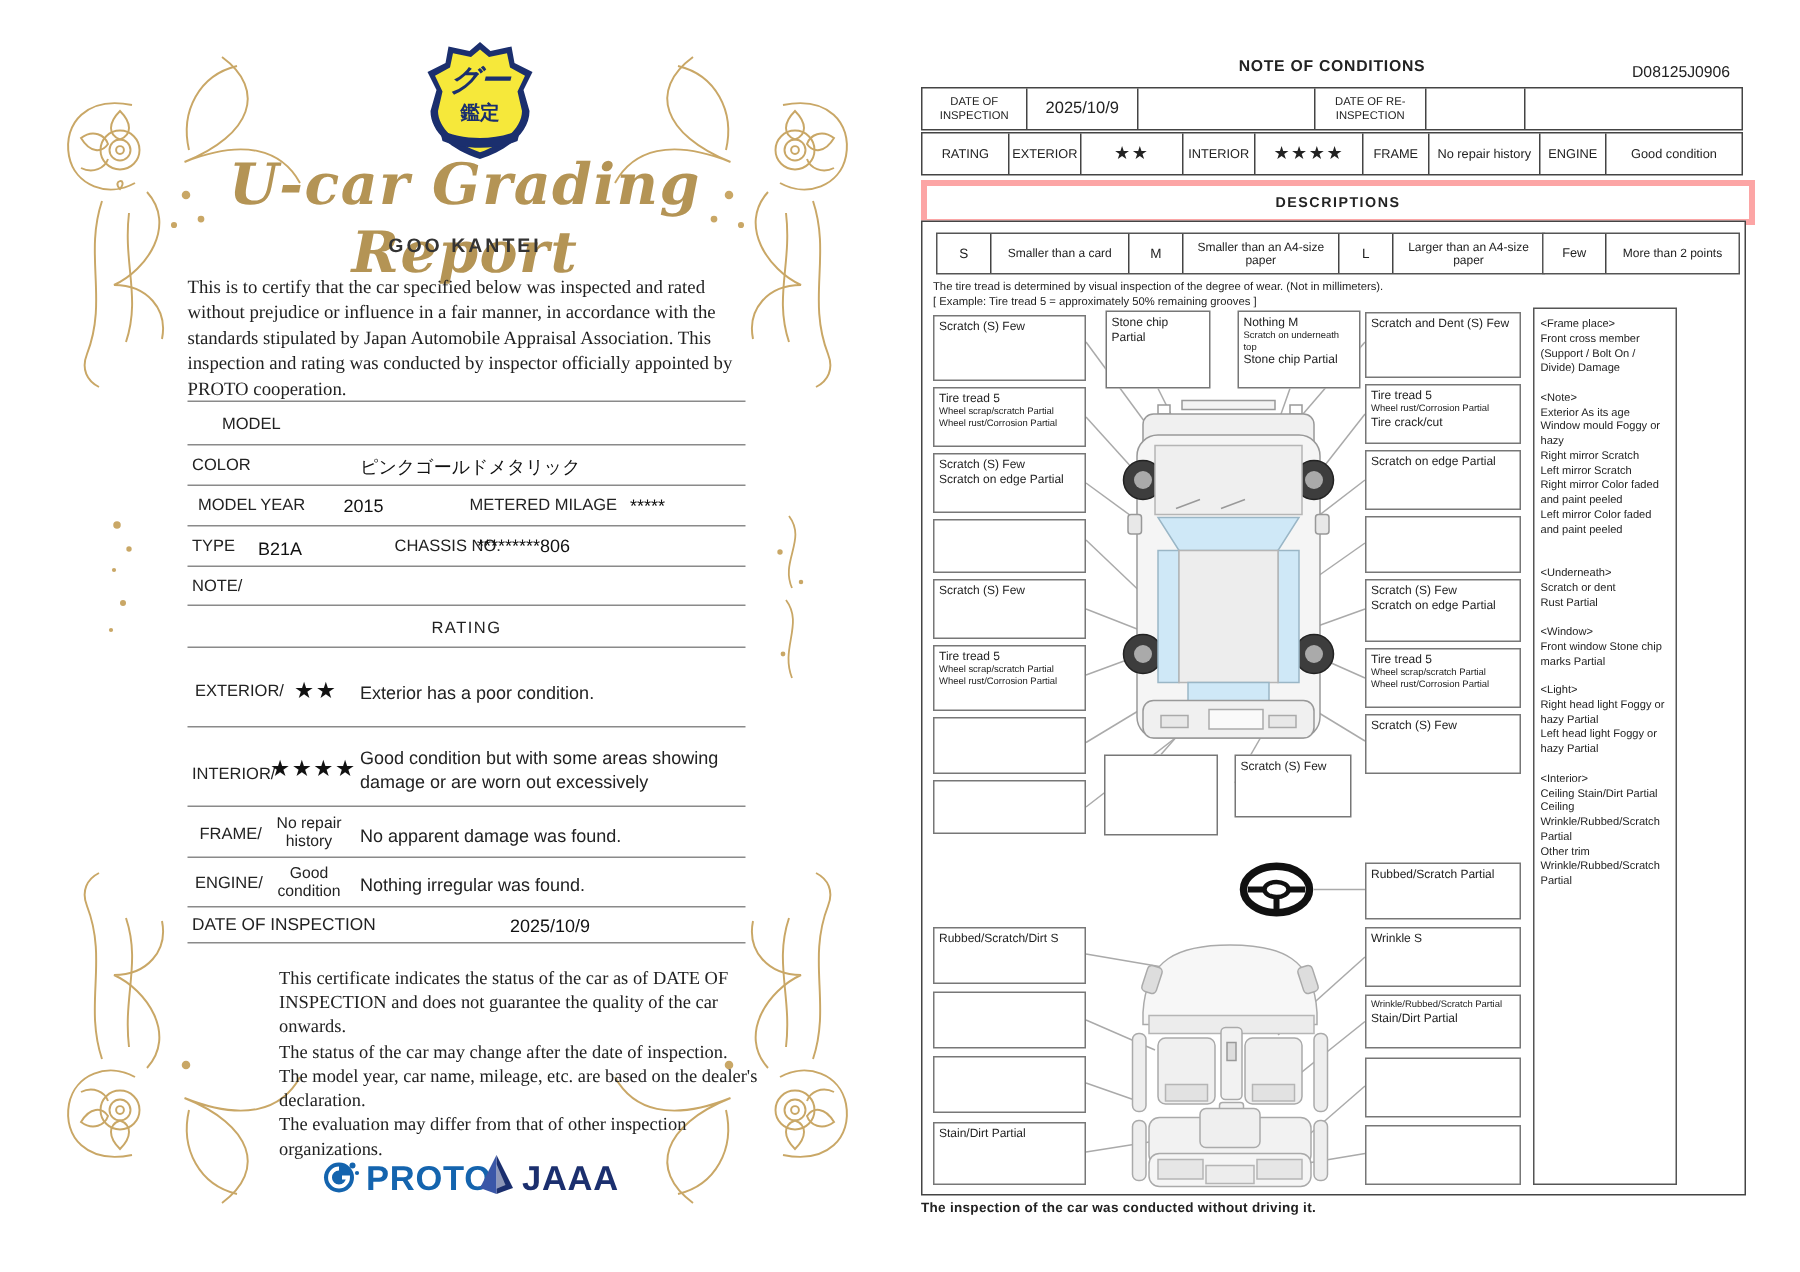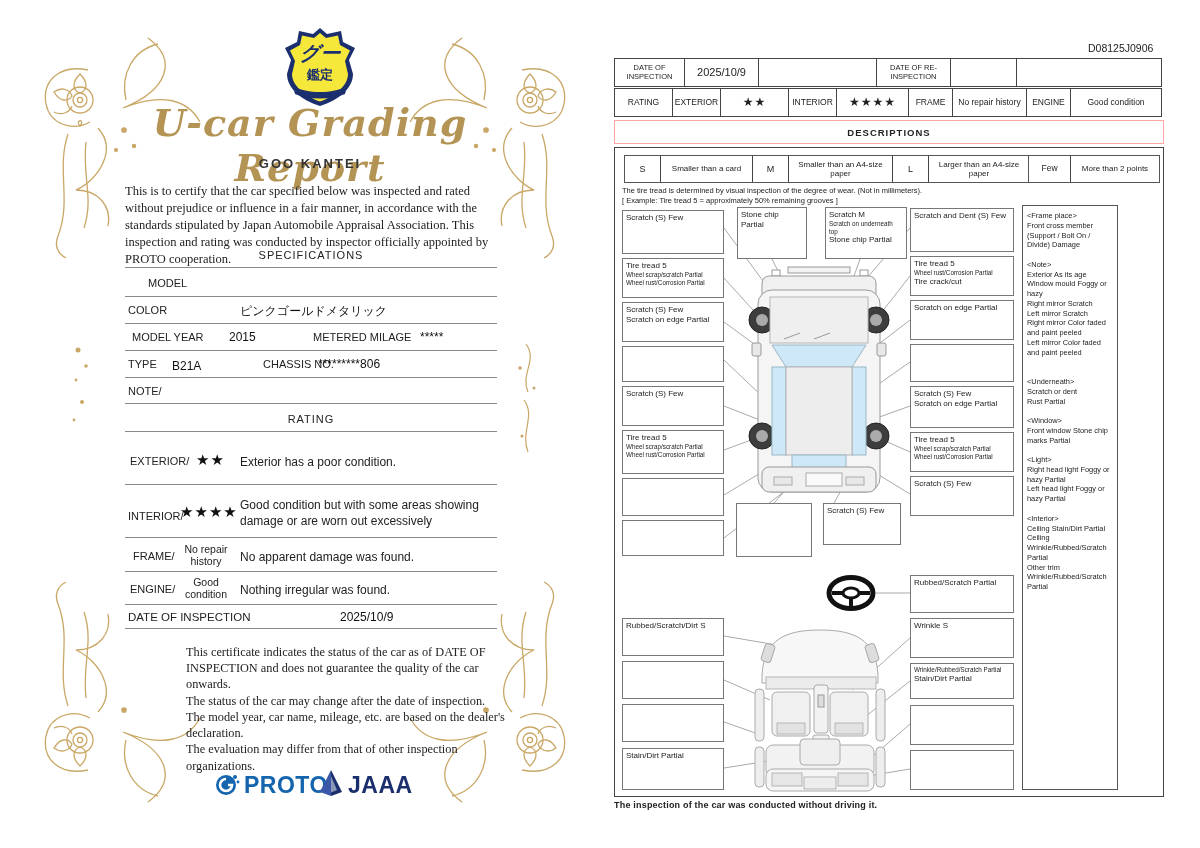--- a/index.html
+++ b/index.html
@@ -28,21 +28,21 @@
   .tcell:last-child{border-right:none;}
   .tcell .big{font-size:11px;}
   .tcell .stars{font-size:12px;letter-spacing:1px;}
   .tcell .md{font-size:8.5px;}
   .cbox{position:absolute;border:1px solid #777;background:#fff;padding:2px 3px;
         font-size:8px;line-height:1.3;color:#222;box-sizing:border-box;overflow:hidden;}
   .cbox .sm{font-size:6.3px;line-height:1.2;}
   #notes-panel{position:absolute;border:1px solid #555;background:#fff;padding:5px 4px;
                font-size:7.4px;line-height:1.32;color:#222;white-space:pre-wrap;box-sizing:border-box;}
   .note-sm{font-size:7.5px;color:#222;}
-  #desc-bar{position:absolute;border:1px solid #fca5a5;display:flex;align-items:center;
+  #desc-bar{position:absolute;border:4px solid #fca5a5;display:flex;align-items:center;
             justify-content:center;font-size:9.5px;font-weight:bold;letter-spacing:1px;background:#fff;}
   #main-box{position:absolute;border:1px solid #444;background:#fff;}
   #report-title{font-size:10.5px;font-weight:bold;letter-spacing:0.5px;text-align:center;}
   #doc-no{font-size:10.5px;color:#222;}
   #report-footer{font-size:9px;font-weight:bold;color:#222;letter-spacing:0.2px;}
 </style>
 </head>
 <body>
 
 <div id="page">
@@ -152,21 +152,20 @@
     <div class="abs" style="left:283px;top:40px;width:74px;text-align:center;font-weight:bold;font-style:italic;
                 font-size:20px;color:#1b2f6e;">グー</div>
     <div class="abs" style="left:283px;top:66px;width:74px;text-align:center;font-weight:bold;
                 font-size:13px;color:#1b2f6e;">鑑定</div>
 
     <div id="cert-title" class="abs" style="left:90px;top:100px;">U-car Grading Report</div>
     <div id="goo-kantei" class="abs" style="left:90px;top:156px;">GOO KANTEI</div>
 
     <div class="abs serif intro" style="left:125px;top:183px;width:378px;">This is to certify that the car specified below was inspected and rated without prejudice or influence in a fair manner, in accordance with the standards stipulated by Japan Automobile Appraisal Association. This inspection and rating was conducted by inspector officially appointed by PROTO cooperation.</div>
 
-    <div class="abs sec-head" style="left:125px;top:249px;">SPECIFICATIONS</div>
     <div class="hline" style="top:267px;"></div>
 
     <div class="abs lbl" style="left:148px;top:277px;">MODEL</div>
     <div class="hline" style="top:296px;"></div>
 
     <div class="abs lbl" style="left:128px;top:304px;">COLOR</div>
     <div class="abs val" style="left:240px;top:303px;">ピンクゴールドメタリック</div>
     <div class="hline" style="top:323px;"></div>
 
     <div class="abs lbl" style="left:112px;top:331px;padding-left:20px;">MODEL YEAR</div>
@@ -226,20 +225,21 @@
     <svg class="abs" style="left:318px;top:768px;" width="26" height="30" viewBox="0 0 26 30">
       <path d="M13,2 L24,24 L13,28 Z" fill="#1b2f6e"></path>
       <path d="M13,2 L2,24 L13,28 Z" fill="#3a57a8"></path>
       <path d="M13,8 L19,22 L13,24.5 Z" fill="#fff" opacity="0.5"></path>
     </svg>
     <div class="abs logo-text" style="left:348px;top:772px;color:#1b2f6e;">JAAA</div>
   </div>
 
   <div class="abs" style="left:600px;top:0;width:600px;height:848px;">
 
+    <div id="report-title" class="abs" style="left:14px;top:38px;width:548px;">NOTE OF CONDITIONS</div>
     <div id="doc-no" class="abs" style="left:488px;top:42px;">D08125J0906</div>
 
     <div class="trow" style="left:14px;top:58px;height:27px;">
       <div class="tcell" style="width:70px;">DATE OF INSPECTION</div>
       <div class="tcell" style="width:74px;">
           <span class="big">2025/10/9</span>
         </div>
       <div class="tcell" style="width:118px;"></div>
       <div class="tcell" style="width:74px;">DATE OF RE-INSPECTION</div>
       <div class="tcell" style="width:66px;"></div>
@@ -401,21 +401,21 @@
         <div class="sm">Wheel scrap/scratch Partial</div>
         <div class="sm">Wheel rust/Corrosion Partial</div>
       </div>
     <div class="cbox" style="left:22px;top:478px;width:102px;height:38px;"></div>
     <div class="cbox" style="left:22px;top:520px;width:102px;height:36px;"></div>
 
     <div class="cbox" style="left:137px;top:207px;width:70px;height:52px;">
         <div>Stone chip Partial</div>
       </div>
     <div class="cbox" style="left:225px;top:207px;width:82px;height:52px;">
-        <div>Scratch M</div>
+        <div>Nothing M</div>
         <div class="sm">Scratch on underneath top</div>
         <div>Stone chip Partial</div>
       </div>
 
     <div class="cbox" style="left:136px;top:503px;width:76px;height:54px;"></div>
     <div class="cbox" style="left:223px;top:503px;width:78px;height:42px;">
         <div>Scratch (S) Few</div>
       </div>
 
     <div class="cbox" style="left:310px;top:208px;width:104px;height:44px;">

